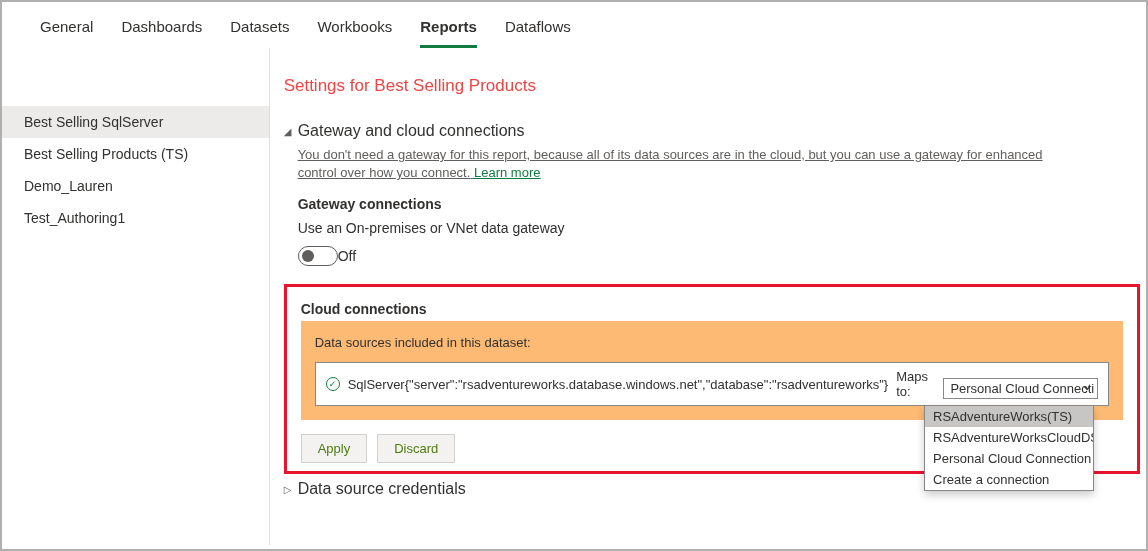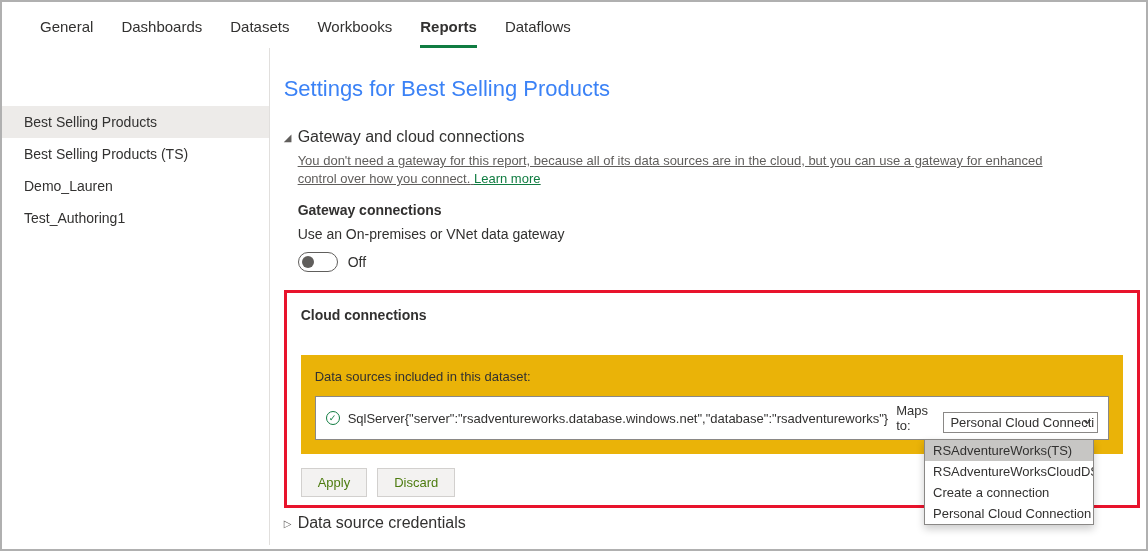--- a/index.html
+++ b/index.html
@@ -51,23 +51,23 @@
     .sidebar-item.selected {
       background: #edebe9;
     }
     .main {
       flex: 1;
       padding: 28px 0 0 14px;
       overflow: visible;
       position: relative;
     }
     .page-title {
-      font-size: 22px;
+      font-size: 17px;
       font-weight: 400;
-      color: #3b82f6;
+      color: #ef4444;
       margin-bottom: 26px;
     }
     .section {
       margin-bottom: 8px;
     }
     .section-header {
       display: flex;
       align-items: center;
       gap: 4px;
       font-size: 16px;
@@ -99,21 +99,20 @@
       margin: 14px 0 8px 14px;
     }
     .subsection-text {
       font-size: 14px;
       margin: 0 0 10px 14px;
       color: #323130;
     }
     .toggle-row {
       display: flex;
       align-items: center;
-      gap: 10px;
       margin: 0 0 18px 14px;
     }
     .toggle {
       width: 40px;
       height: 20px;
       border: 1px solid #605e5c;
       border-radius: 10px;
       position: relative;
       background: #fff;
       cursor: pointer;
@@ -129,24 +128,24 @@
     }
     .highlight-box {
       border: 3px solid #E8132C;
       padding: 14px 14px 8px 14px;
       margin: 0 6px 6px 0;
       position: relative;
     }
     .cloud-title {
       font-weight: 600;
       font-size: 14px;
-      margin-bottom: 32px;
+      margin-bottom: 4px;
     }
     .cloud-panel {
-      background: #eab308;
+      background: #fdba74;
       padding: 14px 14px 14px 14px;
       margin-bottom: 14px;
     }
     .cloud-panel-label {
       font-size: 13px;
       color: #323130;
       margin-bottom: 12px;
     }
     .datasource-row {
       background: #fff;
@@ -262,21 +261,21 @@
   <div class="tab">General</div>
   <div class="tab">Dashboards</div>
   <div class="tab">Datasets</div>
   <div class="tab">Workbooks</div>
   <div class="tab active">Reports</div>
   <div class="tab">Dataflows</div>
 </div>
 
 <div class="content">
   <div class="sidebar">
-    <div class="sidebar-item selected">Best Selling Products</div>
+    <div class="sidebar-item selected">Best Selling SqlServer</div>
     <div class="sidebar-item">Best Selling Products (TS)</div>
     <div class="sidebar-item">Demo_Lauren</div>
     <div class="sidebar-item">Test_Authoring1</div>
   </div>
 
   <div class="main">
     <div class="page-title">Settings for Best Selling Products</div>
 
     <div class="section">
       <div class="section-header">
@@ -305,22 +304,22 @@
           <div class="datasource-row">
             <span class="check-icon"></span>
             <div class="datasource-text">SqlServer{"server":"rsadventureworks.database.windows.net","database":"rsadventureworks"}</div>
             <div class="maps-col">
               <div class="maps-label">Maps to:</div>
               <div class="maps-select">Personal Cloud Connecti</div>
             </div>
             <div class="dropdown">
               <div class="dropdown-item hover">RSAdventureWorks(TS)</div>
               <div class="dropdown-item">RSAdventureWorksCloudDS</div>
+              <div class="dropdown-item">Personal Cloud Connection</div>
               <div class="dropdown-item">Create a connection</div>
-              <div class="dropdown-item">Personal Cloud Connection</div>
             </div>
           </div>
         </div>
 
         <div class="btn-row">
           <button class="btn">Apply</button>
           <button class="btn">Discard</button>
         </div>
       </div>
 

